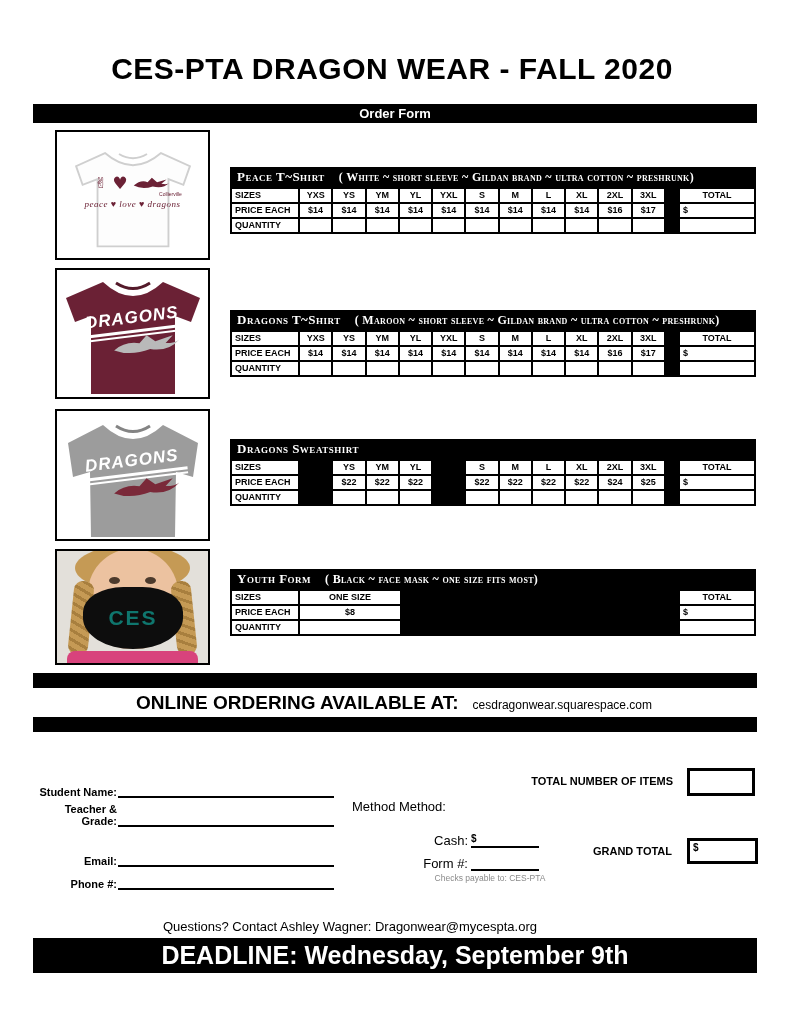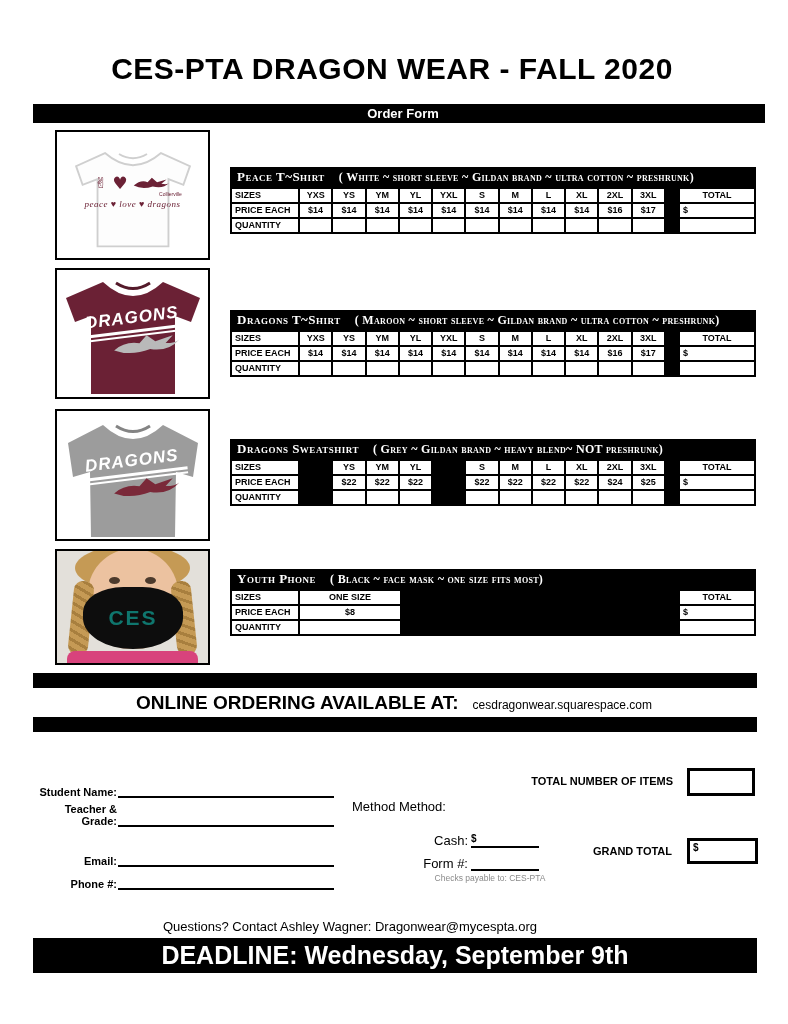--- a/index.html
+++ b/index.html
@@ -4,21 +4,21 @@
 <style>
   html,body{margin:0;padding:0;background:#888;}
   .page{position:relative;width:788px;height:1024px;background:#fff;margin:0 auto;
         font-family:"Liberation Sans",sans-serif;color:#000;overflow:hidden;}
 
   
   .title{position:absolute;top:52px;left:0;width:784px;text-align:center;
          font-size:30px;font-weight:bold;letter-spacing:.5px;}
   .blackbar{position:absolute;left:33px;width:724px;background:#000;}
   .order-bar{top:104px;height:19px;color:#fff;font-size:13px;font-weight:bold;
-             text-align:center;line-height:19px;padding-left:8px;}
+             text-align:center;line-height:19px;}
 
   
   .photo{position:absolute;left:55px;width:151px;border:2px solid #000;background:#fff;overflow:hidden;}
   .ph1{top:130px;height:126px;}
   .ph2{top:268px;height:127px;}
   .ph3{top:409px;height:128px;}
   .ph4{top:549px;height:112px;background:#e3e0da;}
   .tee{position:absolute;left:50%;transform:translateX(-50%);}
   .design{position:absolute;left:8%;width:84%;text-align:center;}
   .p1-icons{display:flex;justify-content:center;align-items:center;gap:5px;height:22px;}
@@ -272,21 +272,20 @@
           <div class="cell"></div>
           <div class="cell dark"></div>
           <div class="cell"></div>
         </div>
       </div>
   </div>
 
   <div class="ptable pt3">
     <div class="phead">
       <span class="pname">Dragons Sweatshirt</span>
-      <span class="pdet">( Grey ~ Gildan brand ~ heavy blend~ NOT preshrunk)</span>
     </div>
     <div>
         <div class="pgrid">
           <div class="cell label">SIZES</div>
           <div class="cell dark"></div>
           <div class="cell">YS</div>
           <div class="cell">YM</div>
           <div class="cell">YL</div>
           <div class="cell dark"></div>
           <div class="cell">S</div>
@@ -324,21 +323,21 @@
           <div class="cell"></div>
           <div class="cell"></div>
           <div class="cell dark"></div>
           <div class="cell"></div>
         </div>
       </div>
   </div>
 
   <div class="ptable pt4">
     <div class="phead">
-      <span class="pname">Youth Phone</span>
+      <span class="pname">Youth Form</span>
       <span class="pdet">( Black ~ face mask ~ one size fits most)</span>
     </div>
     <div>
         <div class="pgrid maskgrid">
           <div class="cell label">SIZES</div>
           <div class="cell wide">ONE SIZE</div>
           <div class="cell dark"></div>
           <div class="cell totalhead">TOTAL</div>
           <div class="cell label">PRICE EACH</div>
           <div class="cell wide">$8</div>

